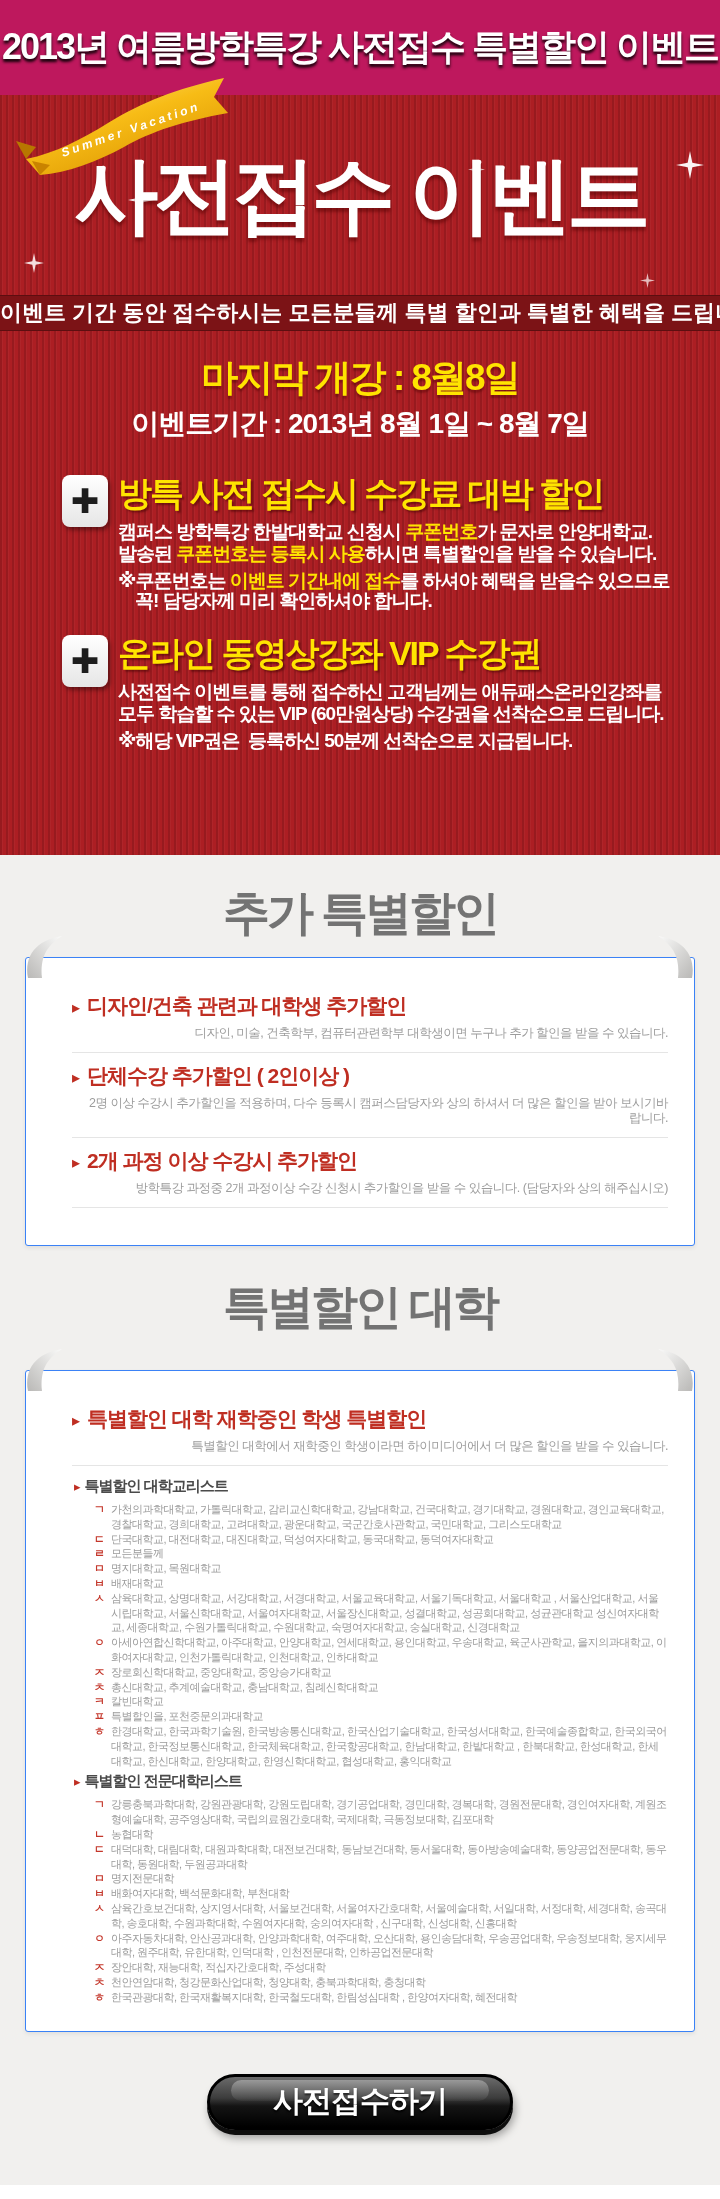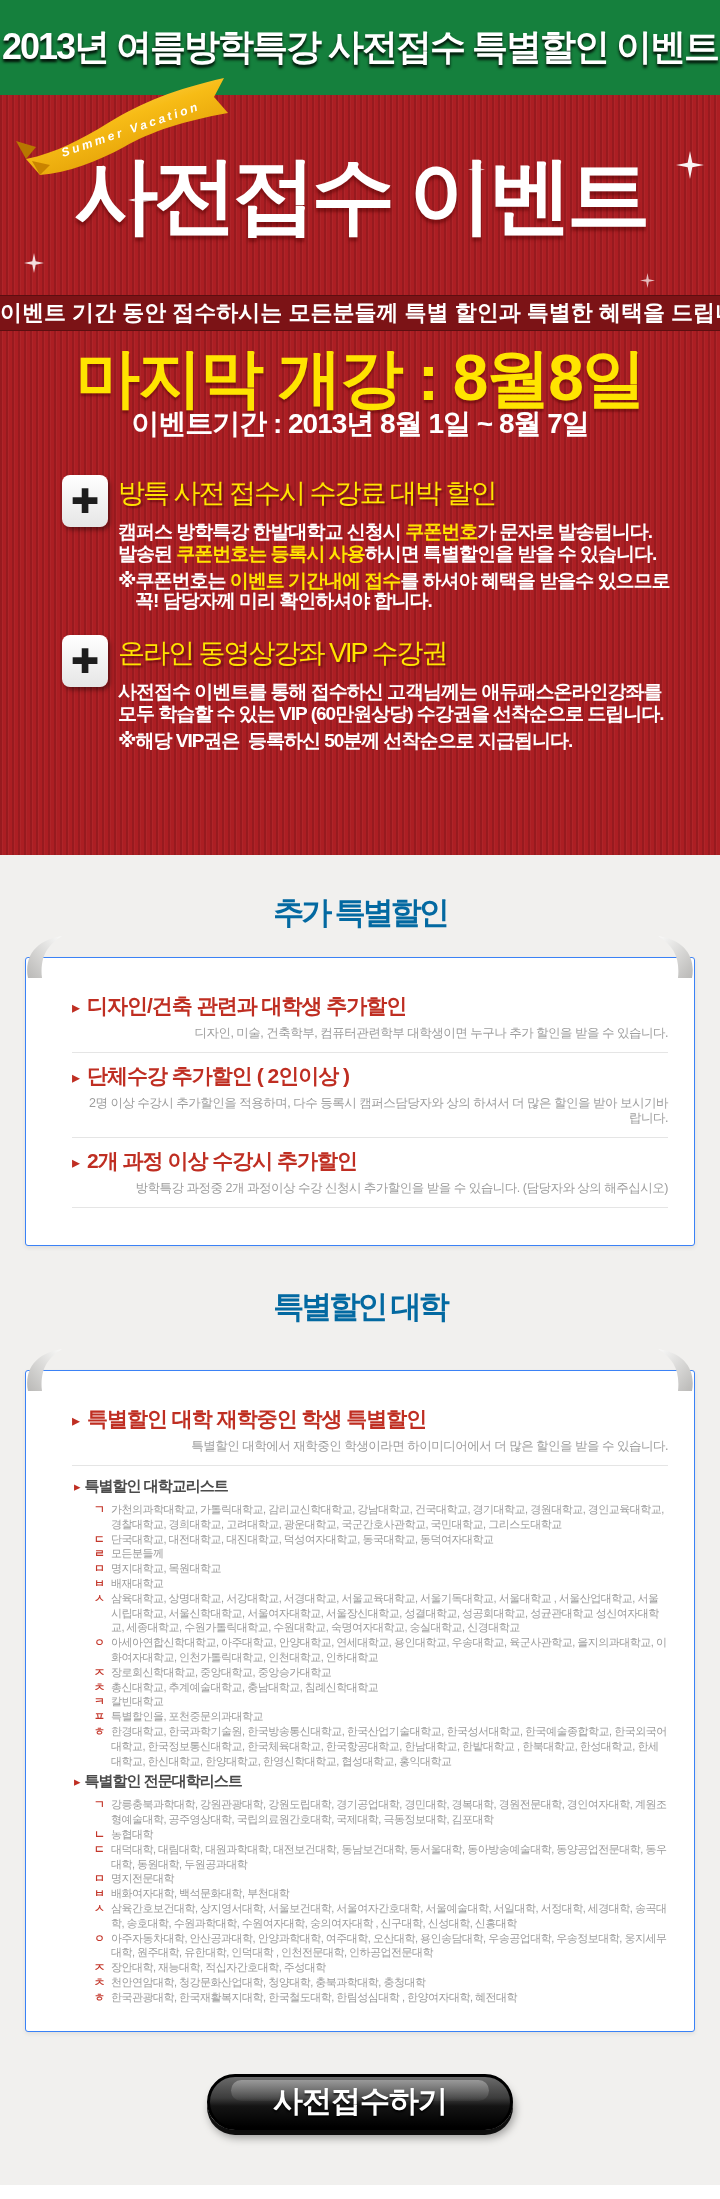--- a/index.html
+++ b/index.html
@@ -1,65 +1,65 @@
 <!DOCTYPE html>
 <html><head>
 <meta charset="utf-8">
 <style>
   * { margin:0; padding:0; box-sizing:border-box; }
   body { font-family:"Liberation Sans","DejaVu Sans",sans-serif; background:#ffffff; }
   .page { width:720px; position:relative; overflow:hidden; }
 
   
-  .topbar { height:95px; background:#15803d; display:flex; align-items:center; justify-content:center; position:relative; z-index:1; }
+  .topbar { height:95px; background:#be185d; display:flex; align-items:center; justify-content:center; position:relative; z-index:1; }
   .topbar h1 { color:#fff; font-size:36px; font-weight:800; letter-spacing:-2px; white-space:nowrap;
                text-shadow:0 3px 3px rgba(0,0,0,.9); }
 
   
   .hero { position:relative; height:760px; padding-top:58px;
           background-color:#ac1e23;
           background-image:repeating-linear-gradient(90deg, rgba(0,0,0,.12) 0 2px, rgba(255,255,255,.03) 2px 3px, transparent 3px 6px); }
   .ribbon { position:absolute; left:16px; top:-28px; z-index:3; }
   .spark { position:absolute; z-index:2; }
   .hero-title { position:relative; z-index:2; text-align:center; color:#fff; font-size:84px; font-weight:800;
                 letter-spacing:-5px; line-height:84px; white-space:nowrap; text-shadow:0 4px 3px rgba(80,0,0,.45); }
   .hero-band { margin-top:58px; height:36px; line-height:36px; background:#7c1316;
                box-shadow:inset 0 1px 0 rgba(0,0,0,.25), inset 0 -1px 0 rgba(0,0,0,.25);
                text-align:center; color:#fff; font-size:22px; font-weight:700; white-space:nowrap; }
-  .deadline { margin-top:21px; text-align:center; color:#ffe400; font-size:64px; line-height:52px; font-weight:800;
+  .deadline { margin-top:21px; text-align:center; color:#ffe400; font-size:37px; line-height:52px; font-weight:800;
               letter-spacing:-2px; white-space:nowrap; text-shadow:0 3px 2px rgba(70,0,0,.4); }
   .period { margin-top:4px; text-align:center; color:#fff; font-size:28px; line-height:32px; font-weight:700;
             letter-spacing:-1px; white-space:nowrap; }
 
   .pill { display:block; margin:0 auto; border:3px solid #000; border-radius:30px; color:#fff; font-weight:800;
           background:linear-gradient(180deg,#6b6b6b 0%,#3c3c3c 42%,#141414 58%,#000 100%);
           text-shadow:0 2px 2px #000; position:relative; cursor:pointer;
           box-shadow:0 5px 0 rgba(5,5,5,.95), 2px 8px 9px rgba(0,0,0,.35); font-family:inherit; }
   .pill::after { content:""; position:absolute; left:7%; right:7%; top:3px; height:42%; border-radius:30px;
                  background:linear-gradient(rgba(255,255,255,.34),rgba(255,255,255,.04)); pointer-events:none; }
   .detail-btn { margin-top:23px; width:312px; height:44px; font-size:27px; letter-spacing:-1px; }
   .apply-btn  { margin-top:42px; width:306px; height:56px; font-size:30px; letter-spacing:-1px; }
 
   .benefit { position:relative; padding-left:118px; padding-right:8px; }
   .benefit.first { margin-top:33px; }
   .benefit.second { margin-top:22px; }
   .plus-box { position:absolute; left:62px; top:2px; width:46px; height:52px; border-radius:8px;
               background:linear-gradient(180deg,#ffffff,#e6e6e6); box-shadow:2px 3px 4px rgba(0,0,0,.4);
               display:flex; align-items:center; justify-content:center; font-size:34px; font-weight:900; color:#1d1d1d; }
-  .benefit h3 { color:#ffe400; font-size:27px; line-height:40px; font-weight:400; letter-spacing:-2px;
+  .benefit h3 { color:#ffe400; font-size:34px; line-height:40px; font-weight:700; letter-spacing:-2px;
                 white-space:nowrap; text-shadow:2px 2px 2px rgba(60,0,0,.5); }
   .benefit .body { margin-top:8px; }
   .benefit .note { margin-top:6px; }
   .tline { color:#fff; font-size:19px; line-height:22px; font-weight:700; white-space:pre; letter-spacing:-1px; }
   .note .tline { line-height:20px; }
   .tline .hl { color:#ffe400; }
 
   
   .lower { background:#f1f0ee; padding:33px 0 55px; }
-  .sec-head { text-align:center; color:#0369a1; font-size:31px; line-height:50px; font-weight:800; letter-spacing:-3px; white-space:nowrap; }
+  .sec-head { text-align:center; color:#737373; font-size:47px; line-height:50px; font-weight:800; letter-spacing:-3px; white-space:nowrap; }
   .sec-head.second { margin-top:36px; }
   .card { width:670px; margin:19px auto 0; background:#fff; border:1px solid #3b82f6; border-radius:3px;
           position:relative; padding:36px 26px 26px 46px; box-shadow:0 2px 4px rgba(0,0,0,.07); }
   .card.second { margin-top:38px; }
   .curl { position:absolute; top:-24px; }
   .curl.left { left:-4px; }
   .curl.right { right:-4px; transform:scaleX(-1); }
 
   .ditem-title { color:#bf2e22; font-size:21px; line-height:24px; font-weight:800; letter-spacing:-1px; }
   .bullet { color:#bf2e22; font-size:16px; margin-right:8px; font-weight:700; }
@@ -120,21 +120,21 @@
     <div class="hero-title">사전접수 이벤트</div>
     <div class="hero-band">이벤트 기간 동안 접수하시는 모든분들께 특별 할인과 특별한 혜택을 드립니다</div>
     <div class="deadline">마지막 개강 : 8월8일</div>
     <div class="period">이벤트기간 : 2013년 8월 1일 ~ 8월 7일</div>
 
 
     <div class="benefit first">
       <div class="plus-box">✚</div>
       <h3>방특 사전 접수시 수강료 대박 할인</h3>
       <div class="body">
-          <div class="tline"><span>캠퍼스 방학특강 한밭대학교 신청시 </span><span class="hl">쿠폰번호</span><span>가 문자로 발송됩니다.</span></div>
+          <div class="tline"><span>캠퍼스 방학특강 한밭대학교 신청시 </span><span class="hl">쿠폰번호</span><span>가 문자로 안양대학교.</span></div>
           <div class="tline"><span>발송된 </span><span class="hl">쿠폰번호는 등록시 사용</span><span>하시면 특별할인을 받을 수 있습니다.</span></div>
         </div>
       <div class="note">
           <div class="tline"><span>※쿠폰번호는 </span><span class="hl">이벤트 기간내에 접수</span><span>를 하셔야 혜택을 받을수 있으므로</span></div>
           <div class="tline"><span>    꼭! 담당자께 미리 확인하셔야 합니다.</span></div>
         </div>
     </div>
 
     <div class="benefit second">
       <div class="plus-box">✚</div>

